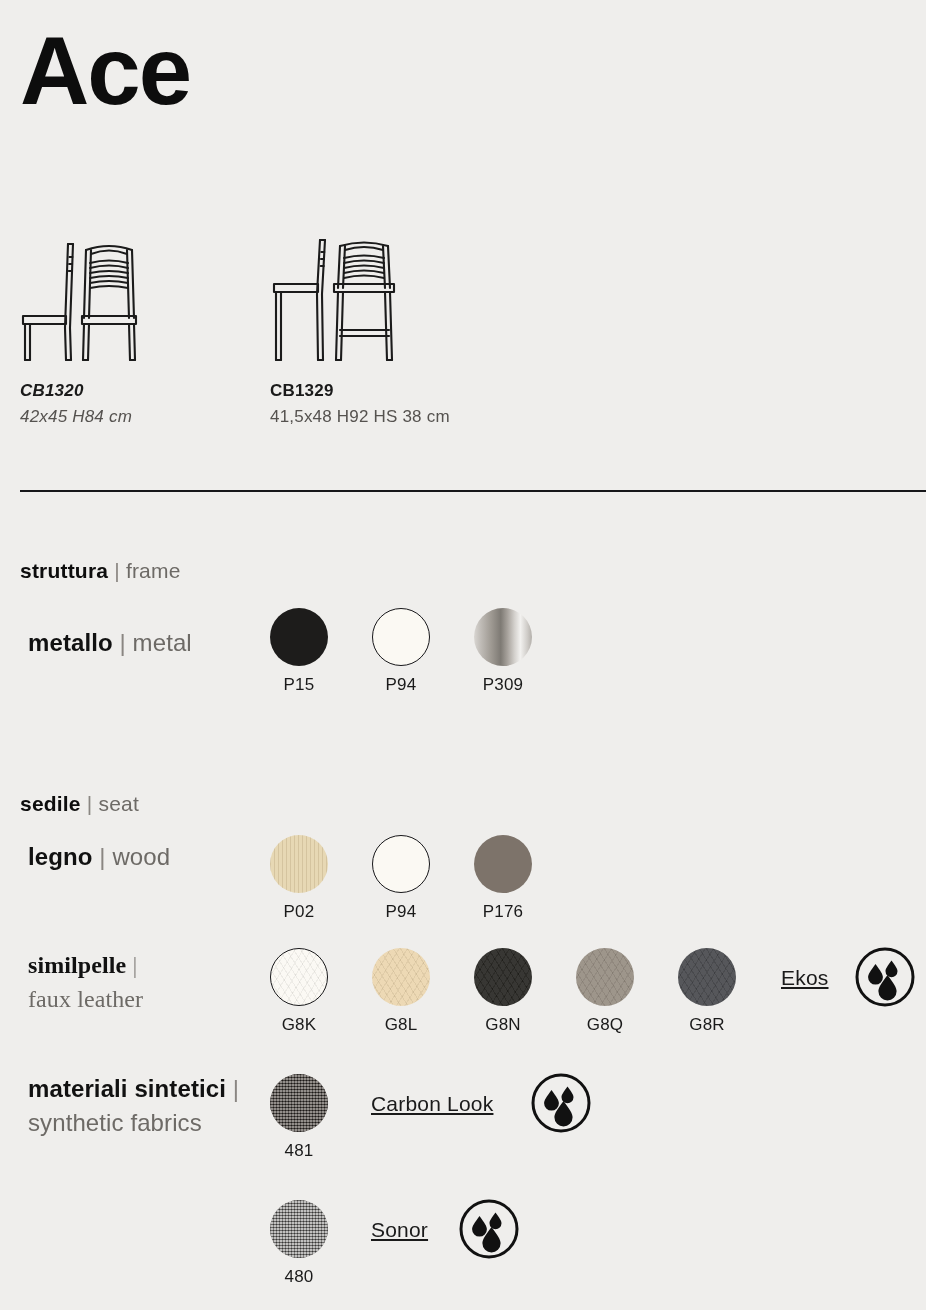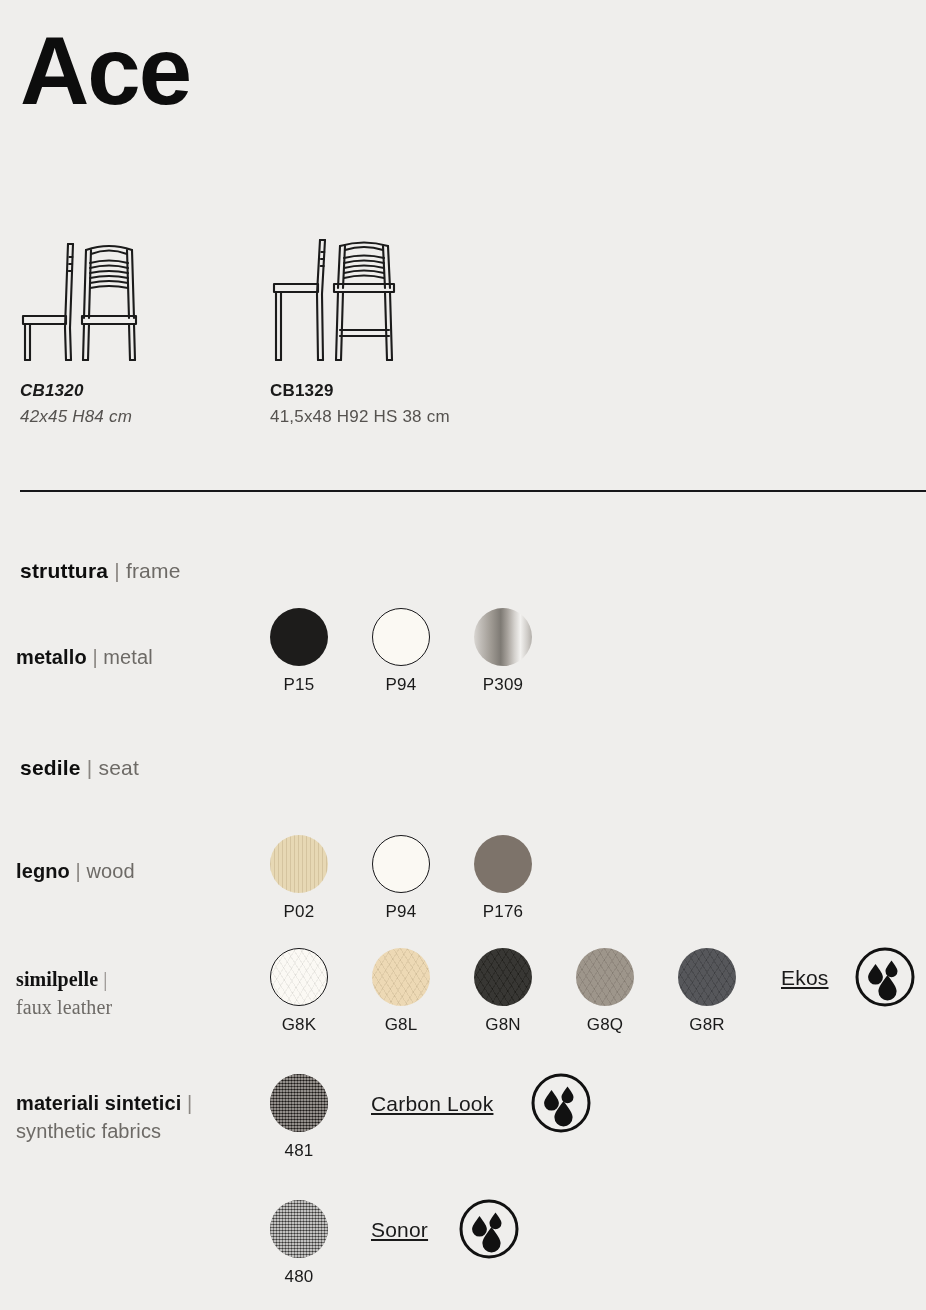--- a/index.html
+++ b/index.html
@@ -88,26 +88,25 @@
   }
 
   
   .mat-row {
     position: absolute;
     left: 0;
     width: 926px;
   }
   .mat-label {
     position: absolute;
-    left: 16px;
-    font-size: 20px;
+    left: 28px;
+    font-size: 24px;
     line-height: 1.42;
     letter-spacing: 0.1px;
     width: 240px;
-    margin-top: 17px;
   }
   .mat-label .it {
     font-weight: bold;
     color: #111;
   }
   .mat-label .sep {
     color: #8a8682;
     font-weight: normal;
   }
   .mat-label .en {
@@ -318,21 +317,21 @@
   <div class="swatch-wrap" style="left:372px; top:608px;">
     <div class="swatch sw-outlined" style="background: rgb(251, 249, 243);"></div>
     <div class="swatch-code">P94</div>
   </div>
   <div class="swatch-wrap" style="left:474px; top:608px;">
     <div class="swatch sw-chrome"></div>
     <div class="swatch-code">P309</div>
   </div>
 </div>
 
-<div class="section-heading" style="top:756px;">
+<div class="section-heading" style="top:792px;">
   <span class="it">sedile</span><span class="sep"> | </span><span class="en">seat</span>
 </div>
 
 <div class="mat-row">
   <div class="mat-label" style="top:840px;">
     <span class="it">legno</span><span class="sep"> | </span><span class="en">wood</span>
   </div>
 
   <div class="swatch-wrap" style="left:270px; top:835px;">
     <div class="swatch sw-wood" style="background: rgb(231, 216, 180);"></div>

